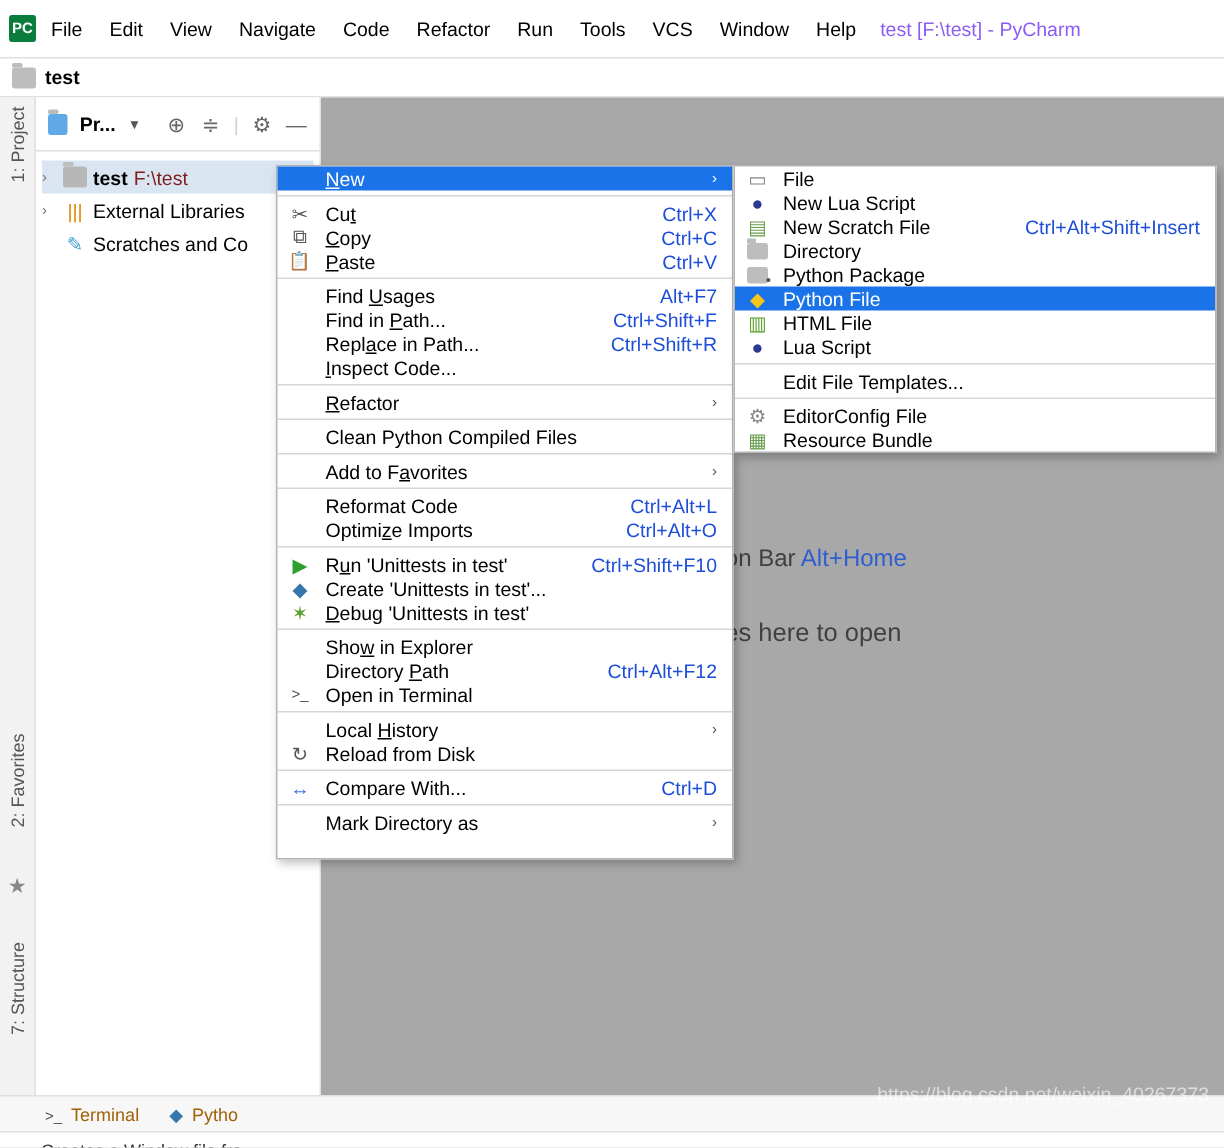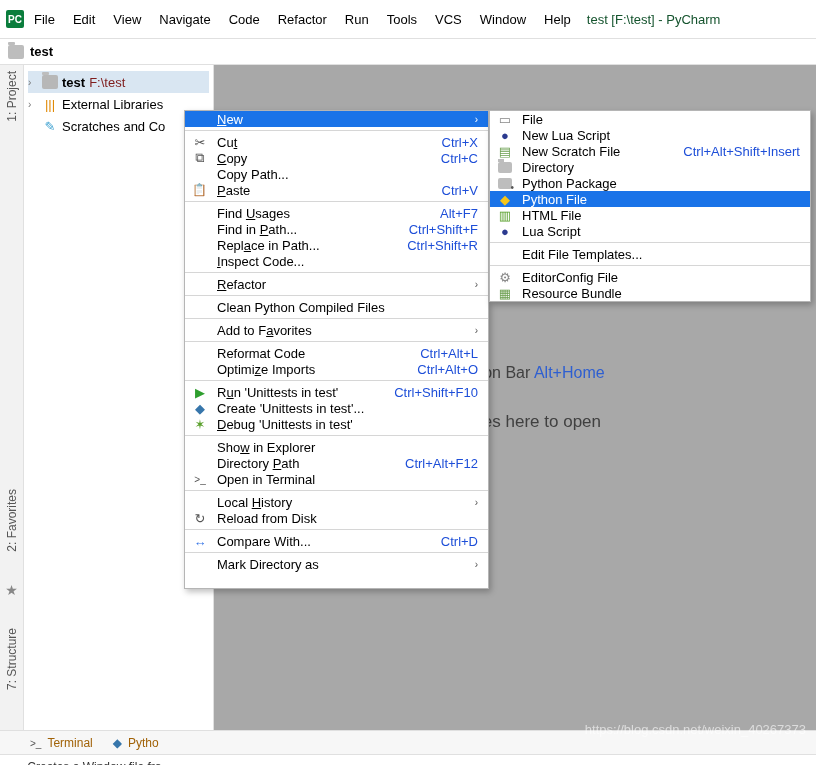--- a/index.html
+++ b/index.html
@@ -2,21 +2,21 @@
 <html><head>
 <meta charset="utf-8">
 <style>
   * { box-sizing: border-box; margin: 0; padding: 0; font-family: "Segoe UI", Arial, sans-serif; }
   body { width: 816px; height: 765px; background: #fff; font-size: 13px; color: #000; overflow: hidden; position: relative; }
 
   
   .menubar { height: 26px; display: flex; align-items: center; padding: 19px 6px; gap: 2px; border-bottom: 1px solid #e0e0e0; }
   .menubar .app-icon { width: 18px; height: 18px; background:#0a7d3c; border-radius:2px; display:flex;align-items:center;justify-content:center;color:#fff;font-size:10px;font-weight:bold; }
   .menubar .mitem { padding: 2px 8px; cursor: default; }
-  .menubar .wndtitle { color:#14532d; margin-left:6px; }
+  .menubar .wndtitle { color:#8b5cf6; margin-left:6px; }
 
   
   .breadcrumb { height: 26px; display:flex; align-items:center; padding: 2px 8px; border-bottom:1px solid #e0e0e0; gap:6px; }
   .folder-icon { width:16px;height:14px; background:#bdbdbd; display:inline-block; position:relative; border-radius:2px; }
   .folder-icon::before{content:"";position:absolute;top:-3px;left:0;width:7px;height:3px;background:#bdbdbd;border-radius:1px;}
   .breadcrumb span{font-weight:bold;}
 
   
   .main { display:flex; height: calc(100% - 26px - 26px - 24px - 24px); position:relative; }
 
@@ -118,20 +118,31 @@
   <div class="left-gutter">
     <div class="vtab">1: Project</div>
     <div style="flex:1"></div>
     <div class="vtab">2: Favorites</div>
     <div class="vstar">★</div>
     <div class="vtab">7: Structure</div>
     <div style="height:10px"></div>
   </div>
 
   <div class="project-pane">
+    <div class="pp-header">
+      <span class="folder-icon"></span>
+      <span class="title">Pr...</span>
+      <span class="dd">▼</span>
+      <span class="spacer"></span>
+      <span class="tbtn">⊕</span>
+      <span class="tbtn">≑</span>
+      <span style="color:#d0d0d0">|</span>
+      <span class="tbtn">⚙</span>
+      <span class="tbtn">—</span>
+    </div>
     <div class="tree">
       <div class="tree-row selected">
         <span class="tw">›</span>
         <span class="folder-icon" style="background:#b7b7b7"></span>
         <b>test</b>
         <span class="treepath">F:\test</span>
       </div>
       <div class="tree-row">
         <span class="tw">›</span>
         <span class="treeicon" style="color:#e08700">|||</span>
@@ -185,24 +196,20 @@
       <span class="spc"></span>
       <span class="sc">Ctrl+X</span>
     </div>
   <div class="menu-item">
       <span class="ic ico-copy"></span>
       <span class="lbl"><u>C</u>opy</span>
       <span class="spc"></span>
       <span class="sc">Ctrl+C</span>
     </div>
   <div class="menu-item">
-      <span class="ic"></span>
-      <span class="lbl">Copy Path...</span>
-    </div>
-  <div class="menu-item">
       <span class="ic ico-paste"></span>
       <span class="lbl"><u>P</u>aste</span>
       <span class="spc"></span>
       <span class="sc">Ctrl+V</span>
     </div>
   <div class="sep"></div>
   <div class="menu-item">
       <span class="ic"></span>
       <span class="lbl">Find <u>U</u>sages</span>
       <span class="spc"></span>

